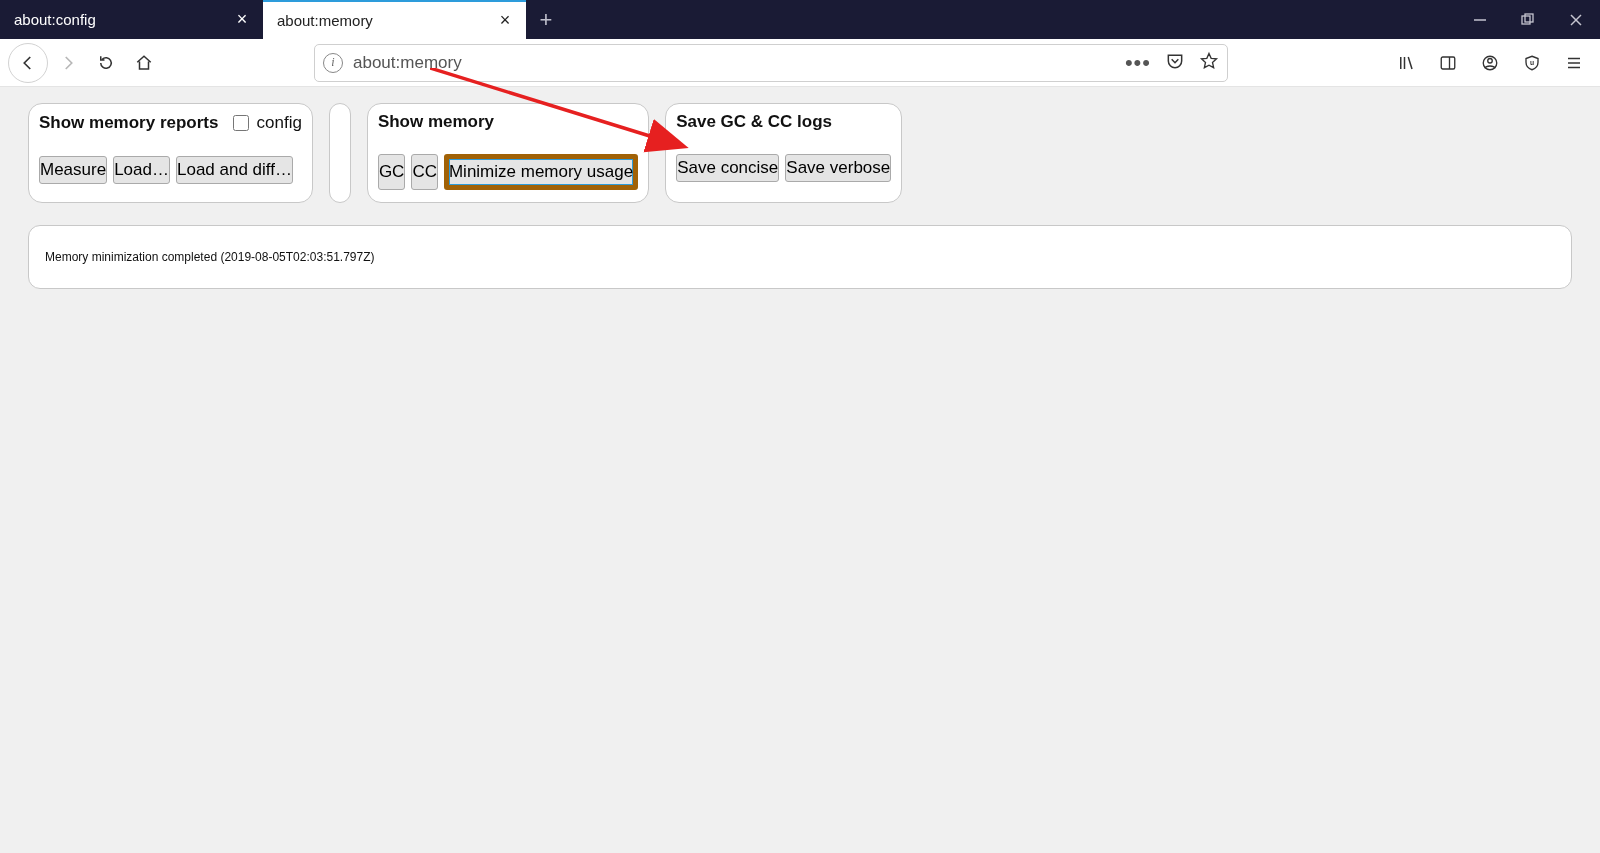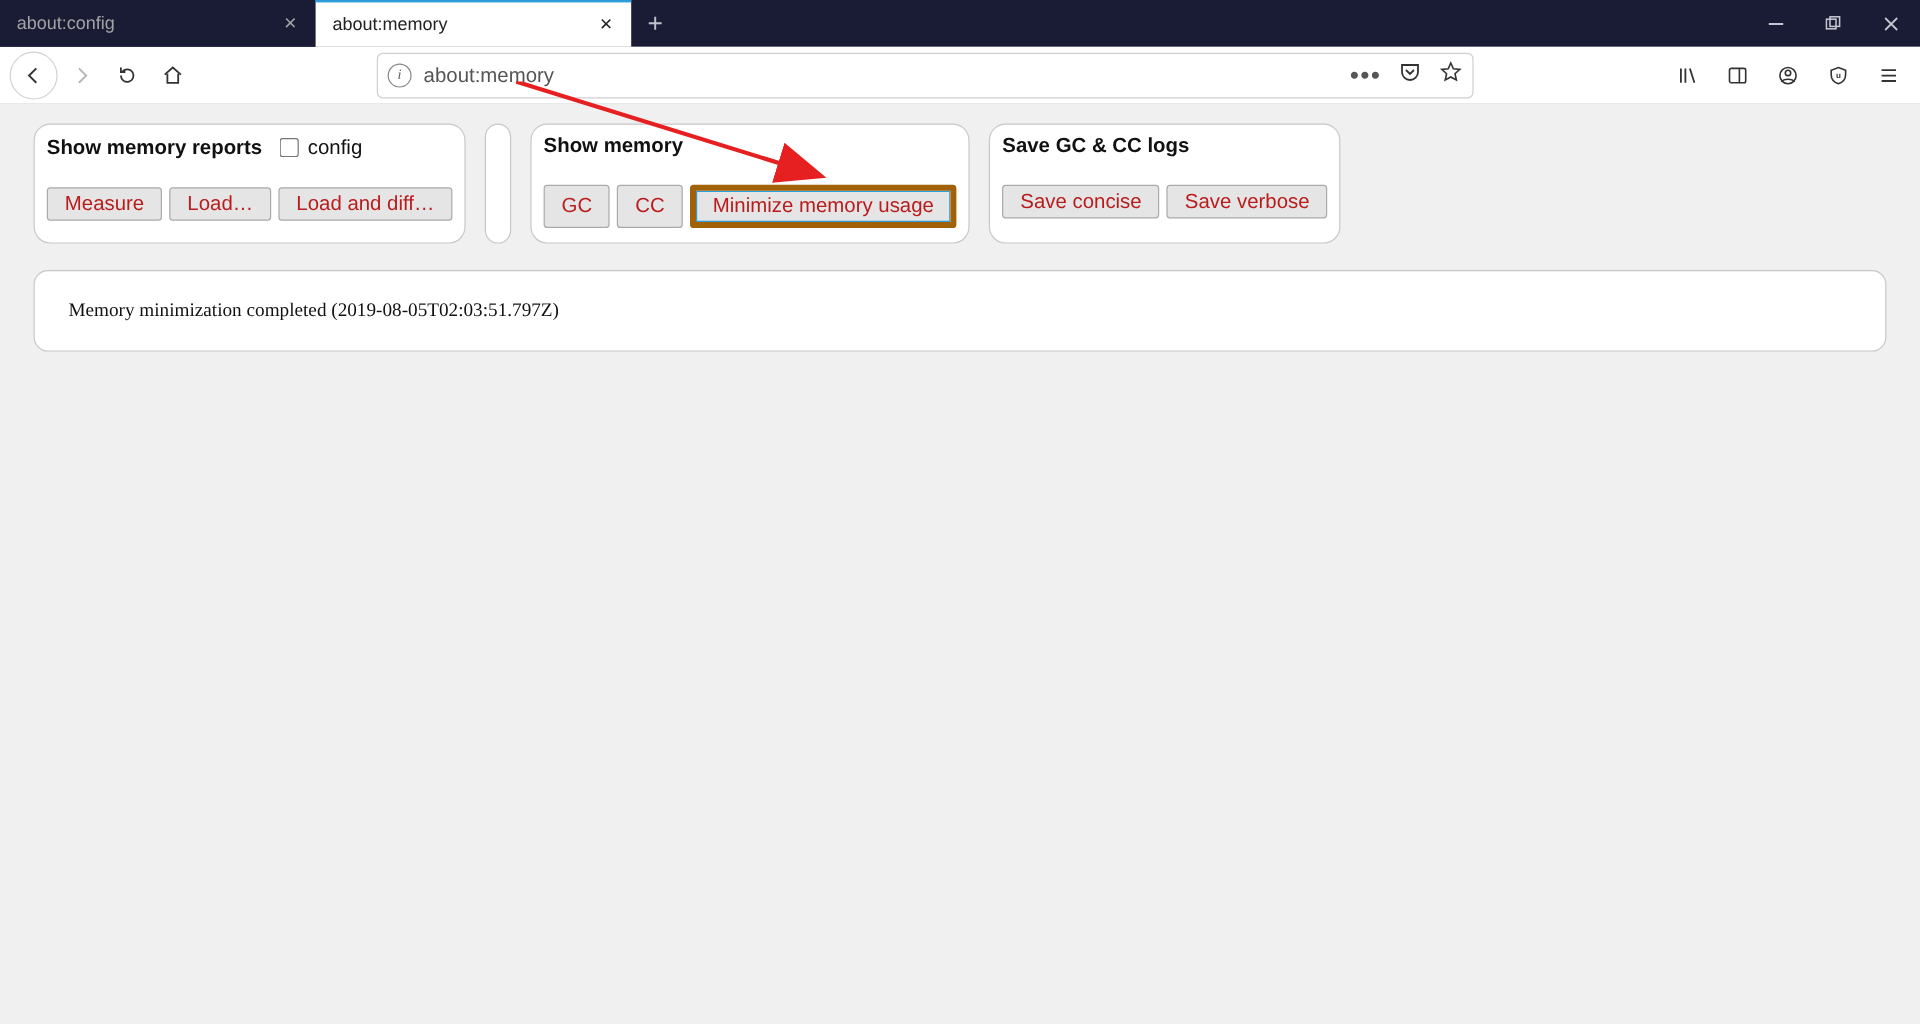--- a/index.html
+++ b/index.html
@@ -1,21 +1,21 @@
 <!DOCTYPE html>
 <html><head>
 <meta charset="utf-8">
 <style>
   * { box-sizing: border-box; }
   html, body { margin:0; padding:0; height:100%; font-family:"Segoe UI",Arial,sans-serif; }
   body { width:1600px; height:853px; background:#f0f0f0; position:relative; overflow:hidden; }
   
   
   .tabbar { height:39px; background:#1a1b35; display:flex; align-items:stretch; }
-  .tab { width:263px; height:100%; display:flex; align-items:center; padding:0 12px 0 14px; color:#a3a3a3; font-size:15px; position:relative; }
+  .tab { width:263px; height:100%; display:flex; align-items:center; padding:0 12px 0 14px; color:#ffffff; font-size:15px; position:relative; }
   .tab.inactive { background:#1a1b35; }
   .tab.active { background:#fff; color:#222; border-top:2px solid #2d9cdb; }
   .tab .title { flex:1; white-space:nowrap; overflow:hidden; }
   .tab .close { width:18px; height:18px; display:flex; align-items:center; justify-content:center; color:inherit; font-size:18px; }
   .newtab { width:40px; display:flex; align-items:center; justify-content:center; color:#c0c0cc; font-size:22px; }
   .tabspacer { flex:1; }
   .winctl { width:48px; display:flex; align-items:center; justify-content:center; color:#c5c5d0; }
   .winctl svg { width:14px; height:14px; }
   
   
@@ -32,24 +32,24 @@
   .toolicons { display:flex; gap:6px; margin-left:8px; }
   
   
   .page { padding:16px 28px; font-size:16px; color:#111; }
   .panels { display:flex; gap:16px; }
   .panel { border:1px solid #c8c8c8; border-radius:14px; background:#fff; padding:8px 10px 12px; }
   .panel .hdr { font-weight:700; font-size:17px; margin-bottom:22px; display:flex; align-items:center; gap:10px; }
   .chk { display:flex; align-items:center; gap:5px; font-weight:400; }
   .chk input { width:16px; height:16px; }
   .btnrow { display:flex; gap:6px; }
-  .btn { background:#e5e5e5; border:1px solid #aaa; border-radius:3px; padding:3px 14px; font-size:17px; color:#b91c1c; }
+  .btn { background:#e5e5e5; border:1px solid #aaa; border-radius:3px; padding:3px 0; font-size:17px; color:#000000; }
   .btn.selected { border:5px solid #a16207; box-shadow:0 0 0 1px #2d9cdb inset; }
   
-  .outbox { margin-top:22px; border:1px solid #c8c8c8; border-radius:12px; background:#fff; padding:24px 28px; font-size:16px;font-family:Liberation Serif, serif; }
+  .outbox { margin-top:22px; border:1px solid #c8c8c8; border-radius:12px; background:#fff; padding:24px 16px; font-size:12px; }
   
   
   .arrow { position:absolute; left:430px; top:68px; pointer-events:none; }
 </style>
 </head>
 <body>
 
 <div class="tabbar">
   <div class="tab inactive">
     <span class="title">about:config</span>

